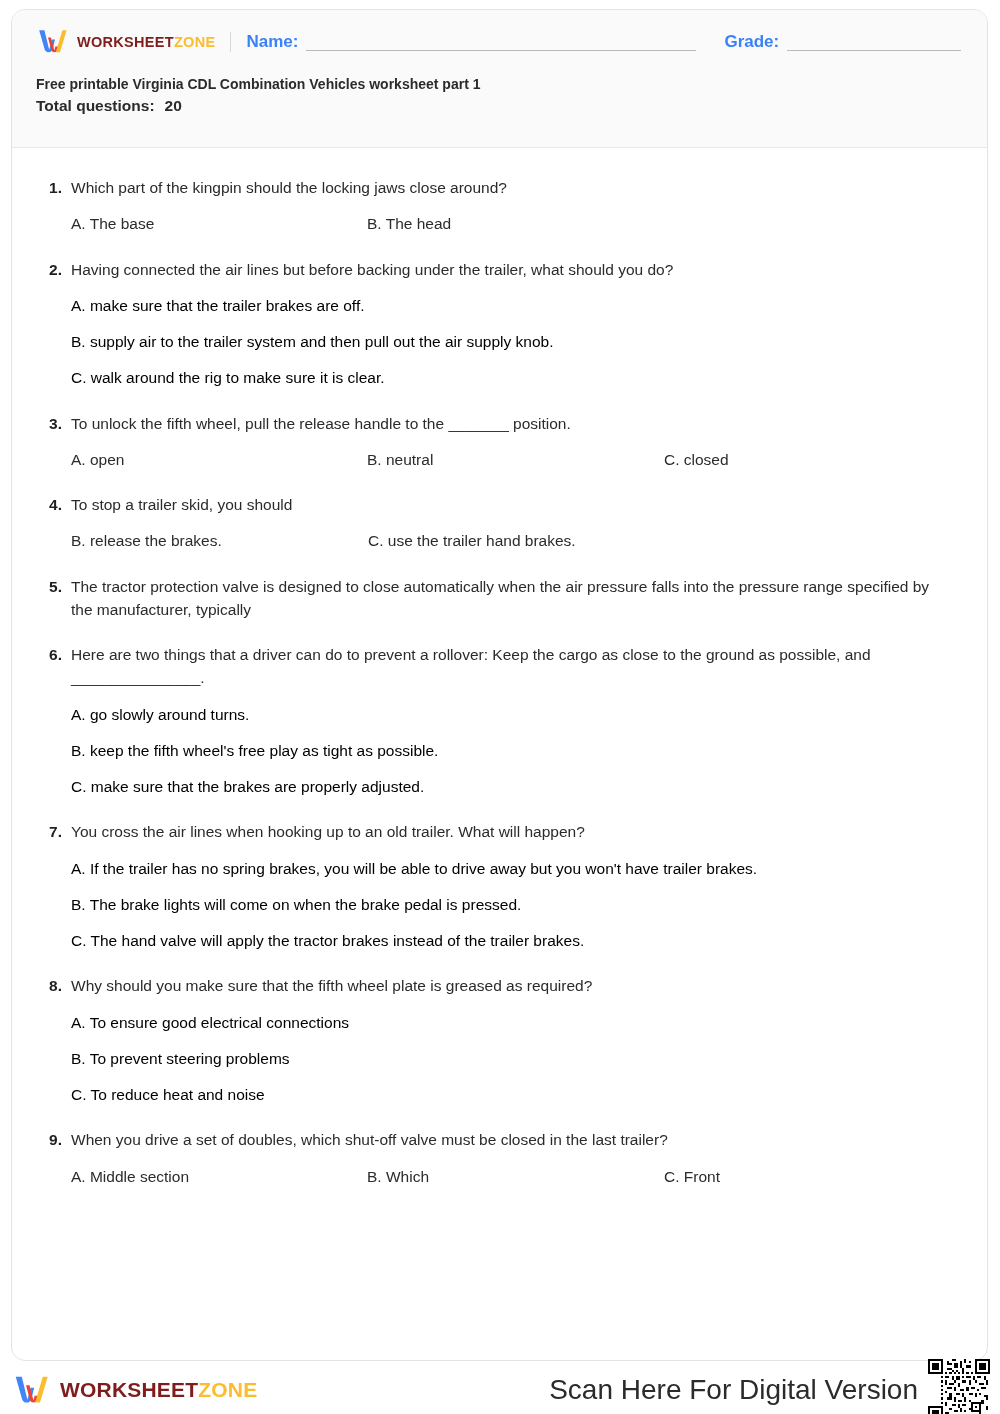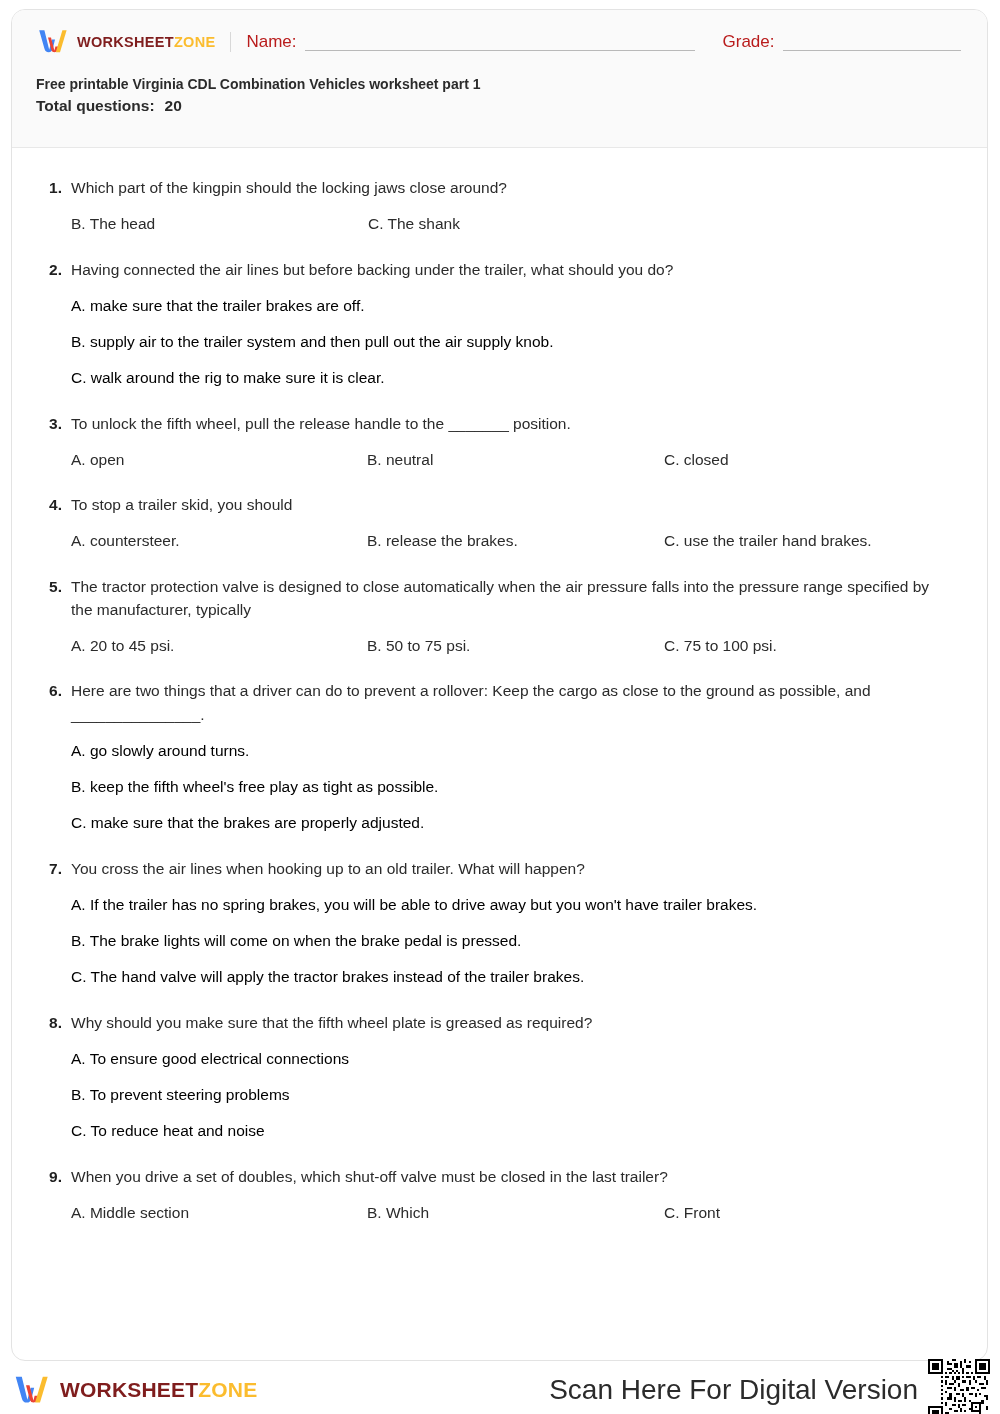--- a/index.html
+++ b/index.html
@@ -75,23 +75,24 @@
   .vdiv {
     width: 1px;
     height: 20px;
     background: #d8d8d8;
     margin: 0 15px 0 15px;
     flex: 0 0 auto;
   }
 
   .field-label {
     font-size: 17px;
-    color: #b91c1c;
+    color: #3b82f6;
     white-space: nowrap;
     flex: 0 0 auto;
+    font-weight: bold;
   }
   .field-line {
     border-bottom: 1px solid #b9b9b9;
     height: 17px;
     margin-left: 8px;
   }
   .name-line { flex: 0 0 390px; }
   .grade-line { flex: 1 1 auto; margin-right: 2px; }
   .grade-label { margin-left: 28px; }
 
@@ -243,22 +244,22 @@
   </div>
 
   <div class="card-body">
 
   <div class="question">
         <div class="q-head">
           <span class="q-num">1.</span>
           <span class="q-text">Which part of the kingpin should the locking jaws close around?</span>
         </div>
         <div class="opts inline">
+          <div class="opt a">A. The base</div>
           <div class="opt b">B. The head</div>
-          <div class="opt c">C. The shank</div>
         </div>
       </div>
       <div class="question">
         <div class="q-head">
           <span class="q-num">2.</span>
           <span class="q-text">Having connected the air lines but before backing under the trailer, what should you do?</span>
         </div>
         <div class="opts stacked">
           <div class="opt a">A. make sure that the trailer brakes are off.</div>
           <div class="opt b">B. supply air to the trailer system and then pull out the air supply knob.</div>
@@ -275,34 +276,28 @@
           <div class="opt b">B. neutral</div>
           <div class="opt c">C. closed</div>
         </div>
       </div>
       <div class="question">
         <div class="q-head">
           <span class="q-num">4.</span>
           <span class="q-text">To stop a trailer skid, you should</span>
         </div>
         <div class="opts inline">
-          <div class="opt a">A. countersteer.</div>
           <div class="opt b">B. release the brakes.</div>
           <div class="opt c">C. use the trailer hand brakes.</div>
         </div>
       </div>
       <div class="question">
         <div class="q-head">
           <span class="q-num">5.</span>
           <span class="q-text">The tractor protection valve is designed to close automatically when the air pressure falls into the pressure range specified by the manufacturer, typically</span>
-        </div>
-        <div class="opts inline">
-          <div class="opt a">A. 20 to 45 psi.</div>
-          <div class="opt b">B. 50 to 75 psi.</div>
-          <div class="opt c">C. 75 to 100 psi.</div>
         </div>
       </div>
       <div class="question">
         <div class="q-head">
           <span class="q-num">6.</span>
           <span class="q-text">Here are two things that a driver can do to prevent a rollover: Keep the cargo as close to the ground as possible, and _______________.</span>
         </div>
         <div class="opts stacked">
           <div class="opt a">A. go slowly around turns.</div>
           <div class="opt b">B. keep the fifth wheel's free play as tight as possible.</div>

